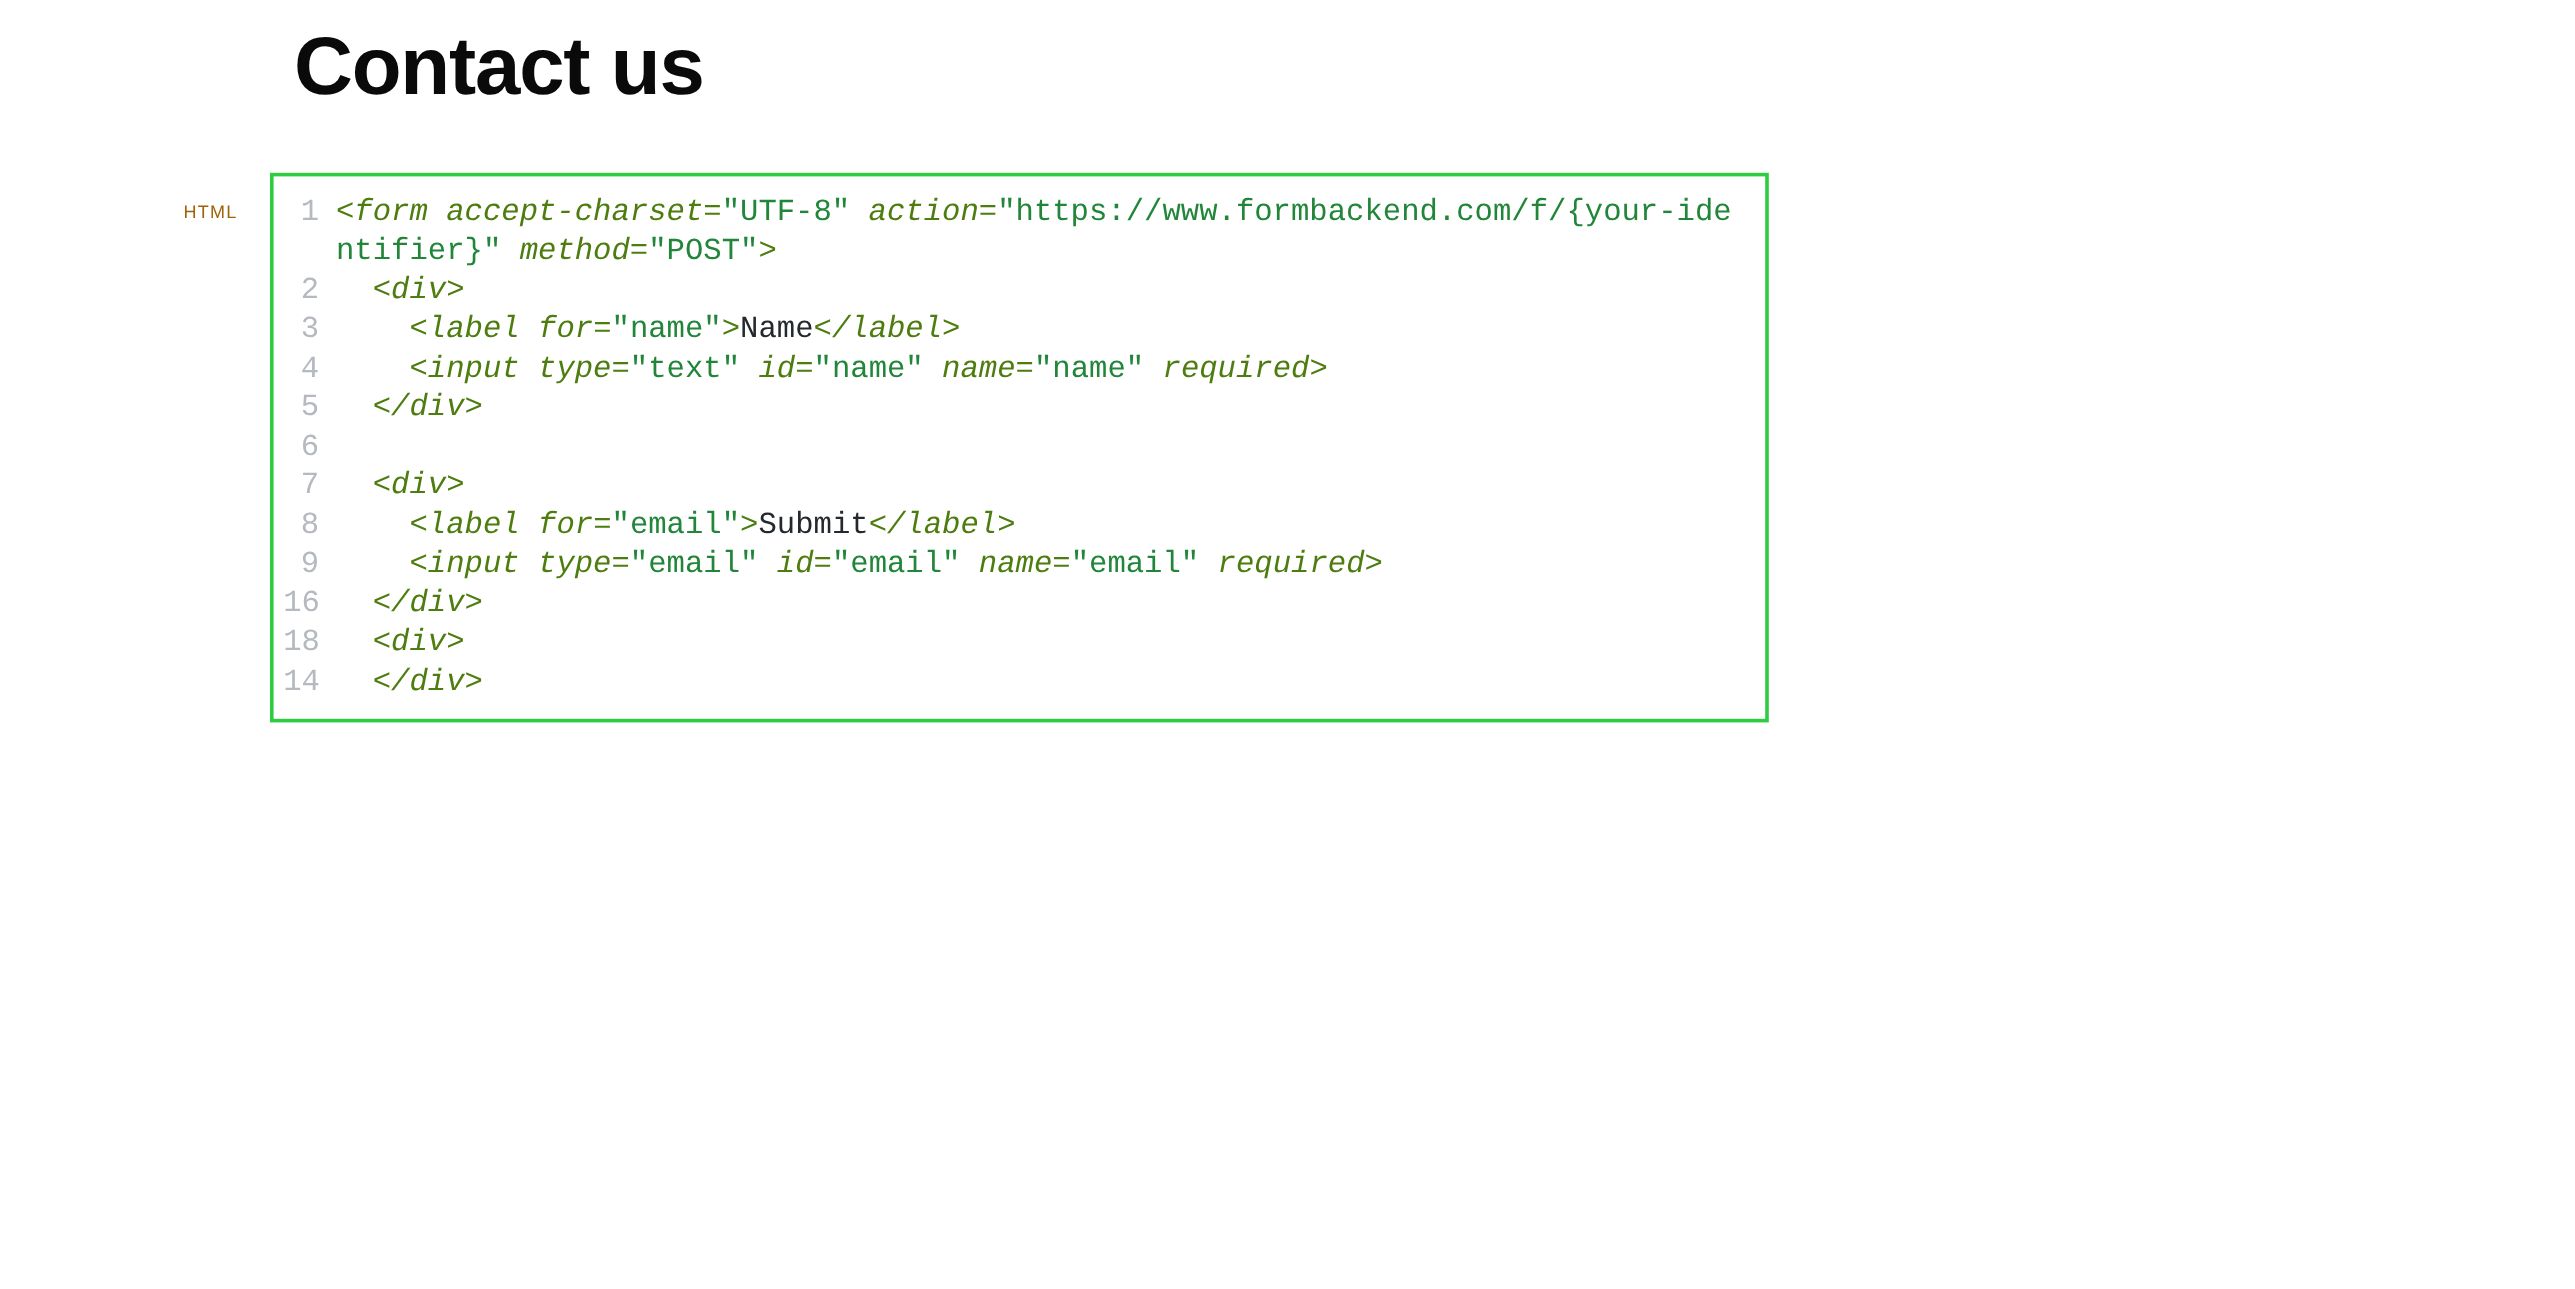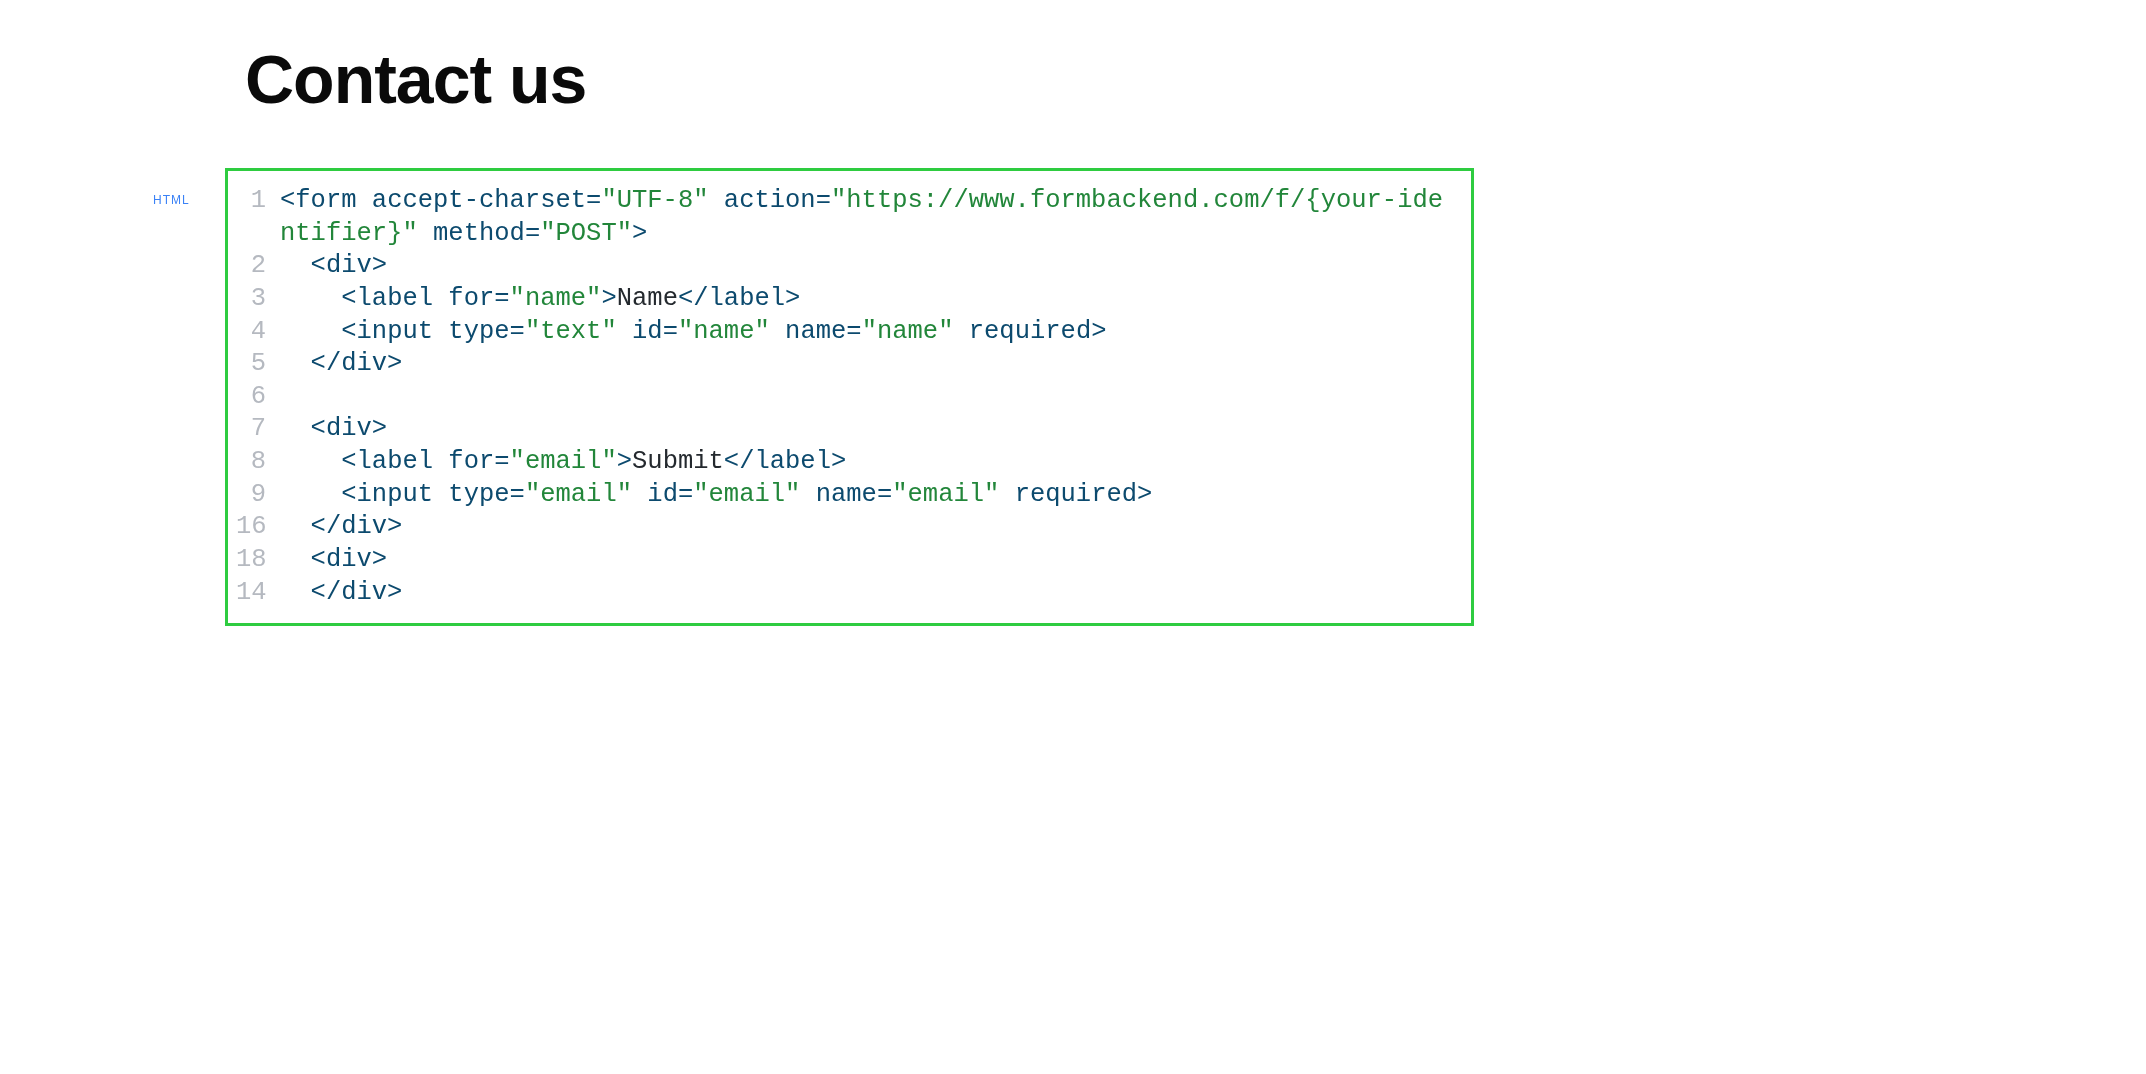--- a/index.html
+++ b/index.html
@@ -4,41 +4,41 @@
 <style>
   * { box-sizing: border-box; }
   body {
     margin: 0;
     padding: 0;
     background: #ffffff;
     font-family: -apple-system, BlinkMacSystemFont, "Segoe UI", Helvetica, Arial, sans-serif;
     width: 2146px;
   }
   .page {
-    padding: 40px 0 60px 0;
+    padding: 16px 0 60px 0;
   }
   .heading {
     margin: 0 0 50px 245px;
     font-size: 68px;
     font-weight: 800;
     letter-spacing: -1px;
     color: #0a0a0a;
   }
   .code-wrap {
     position: relative;
     margin-left: 225px;
     width: 1249px;
   }
   .lang-label {
     position: absolute;
     left: -72px;
     top: 25px;
-    font-size: 12px;
+    font-size: 15px;
     letter-spacing: 1px;
-    color: #3b82f6;
+    color: #a16207;
     font-weight: 500;
   }
   .code-box {
     border: 3px solid #2ecc40;
     background: #ffffff;
     padding: 14px 14px 14px 8px;
     font-family: "SF Mono", "Menlo", "Consolas", "Liberation Mono", monospace;
     font-size: 25.5px;
     line-height: 1.28;
   }
@@ -56,21 +56,21 @@
     flex: none;
     user-select: none;
   }
   .code {
     flex: 1;
     white-space: pre-wrap;
     word-break: break-all;
     text-indent: 0;
     padding-left: 0;
   }
-  .p  { color: #0c4a6e; }  
+  .p  { color: #4d7c0f; font-style: italic; }  
   .s  { color: #22863a; }  
   .t  { color: #24292e; }  
   .cursor {
     display: inline-block;
     width: 0;
     border-right: 2px solid #111;
     height: 1.05em;
     vertical-align: -0.12em;
   }
 </style>

